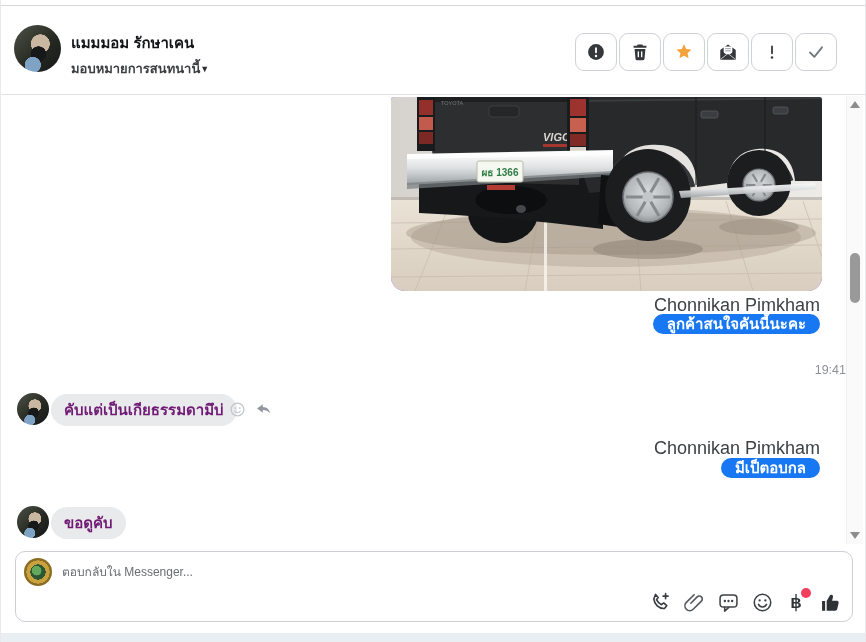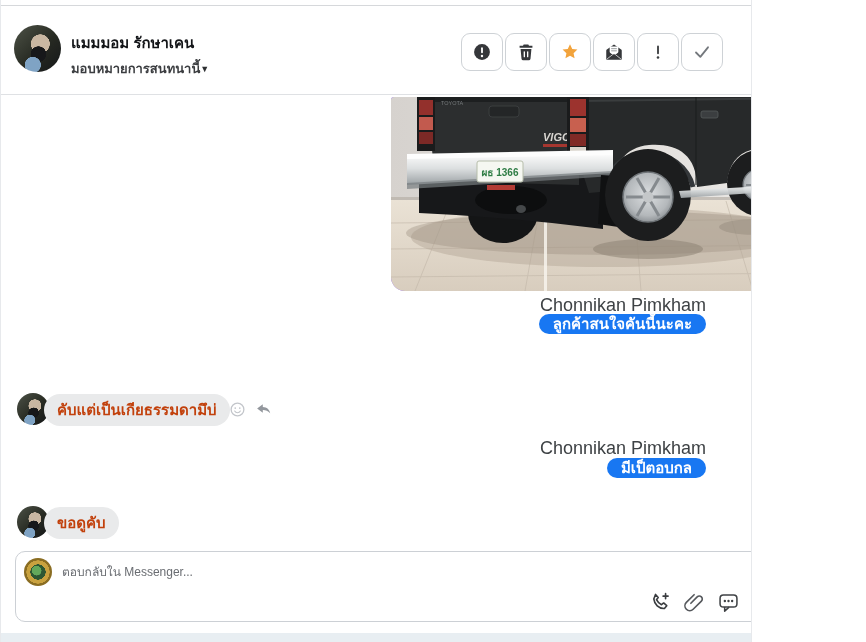--- a/index.html
+++ b/index.html
@@ -1,18 +1,18 @@
 <!DOCTYPE html>
 <html><head>
 <meta charset="utf-8">
 <style>
   * { box-sizing: border-box; margin: 0; padding: 0; }
   html,body { width:866px; height:642px; background:#fff; }
   body { font-family:"Liberation Sans","DejaVu Sans",sans-serif; }
-  .app { position:relative; width:752px; height:642px; background:#fff; overflow:hidden;
+  .app { position:relative; width:866px; height:642px; background:#fff; overflow:hidden;
          border-left:1px solid #e7e9ec; border-right:1px solid #e7e9ec; }
   .top-line { position:absolute; top:5px; left:0; right:0; height:1px; background:#d6d8db; }
 
   
   .header { position:absolute; top:6px; left:0; right:0; height:89px; background:#fff;
             border-bottom:1px solid #dfe1e4; }
   .hdr-avatar { position:absolute; left:13px; top:19px; width:47px; height:47px; border-radius:50%;
     background:
       radial-gradient(circle at 40% 85%, #7fa3c4 0 16%, rgba(0,0,0,0) 17%),
       radial-gradient(circle at 52% 62%, #17181a 0 20%, rgba(0,0,0,0) 21%),
@@ -29,21 +29,21 @@
 
   
   .photo { position:absolute; left:390px; top:97px; width:431px; height:194px;
            border-radius:3px 3px 14px 14px; overflow:hidden; background:#8b5cf6; cursor:pointer; }
   .sender { position:absolute; right:45px; font-size:18px; color:#3e4245; }
   .sender.s1 { top:295px; } .sender.s2 { top:438px; }
   .bubble { position:absolute; border-radius:18px; font-size:15px; line-height:20px; font-weight:600;
             white-space:nowrap; cursor:pointer; }
   .bubble.out { background:#1877f2; color:#fff; padding:0 14px; right:45px; }
   .bubble.out.o1 { top:314px; } .bubble.out.o2 { top:458px; }
-  .bubble.in { background:#e9eaeb; color:#c2410c; padding:6px 13px; left:43px; }
+  .bubble.in { background:#e9eaeb; color:#701a75; padding:6px 13px; left:50px; }
   .bubble.in.i1 { top:394px; } .bubble.in.i2 { top:507px; }
   .time { position:absolute; top:363px; left:0; width:845px; text-align:right;
           font-size:12.5px; color:#8d9197; }
   .msg-avatar { position:absolute; left:16px; width:32px; height:32px; border-radius:50%;
     background:
       radial-gradient(circle at 40% 85%, #7fa3c4 0 16%, rgba(0,0,0,0) 17%),
       radial-gradient(circle at 52% 62%, #17181a 0 20%, rgba(0,0,0,0) 21%),
       radial-gradient(circle at 56% 40%, #c9b7a2 0 24%, rgba(0,0,0,0) 25%),
       linear-gradient(135deg,#4d5247,#272a22 55%,#141619); }
   .msg-avatar.a1 { top:393px; } .msg-avatar.a2 { top:506px; }

